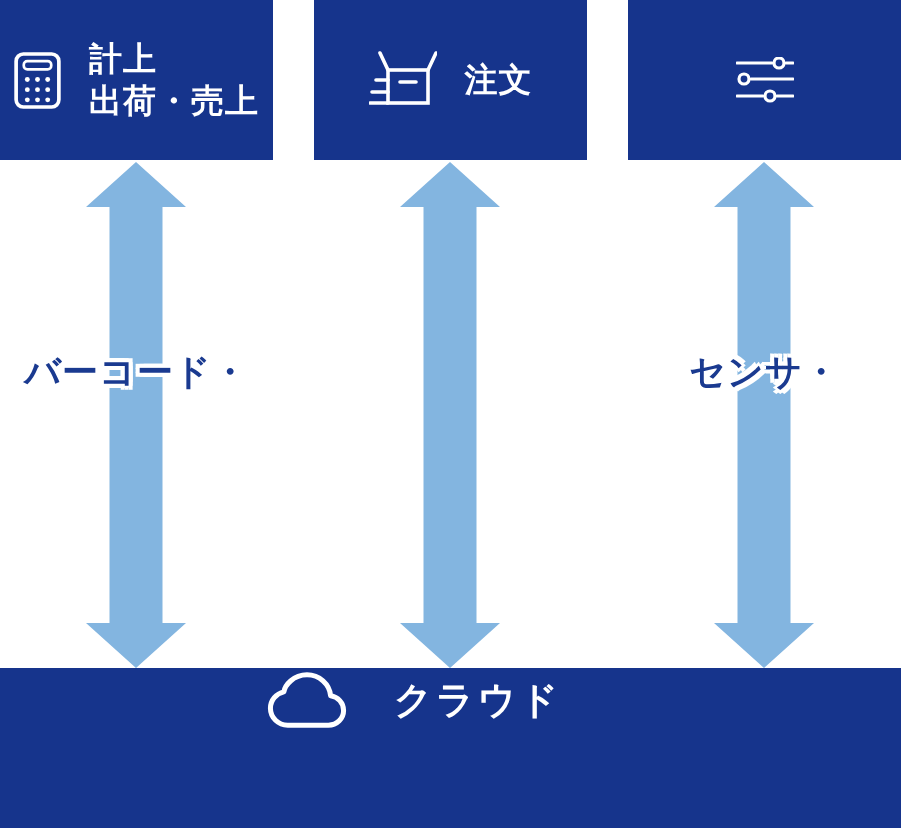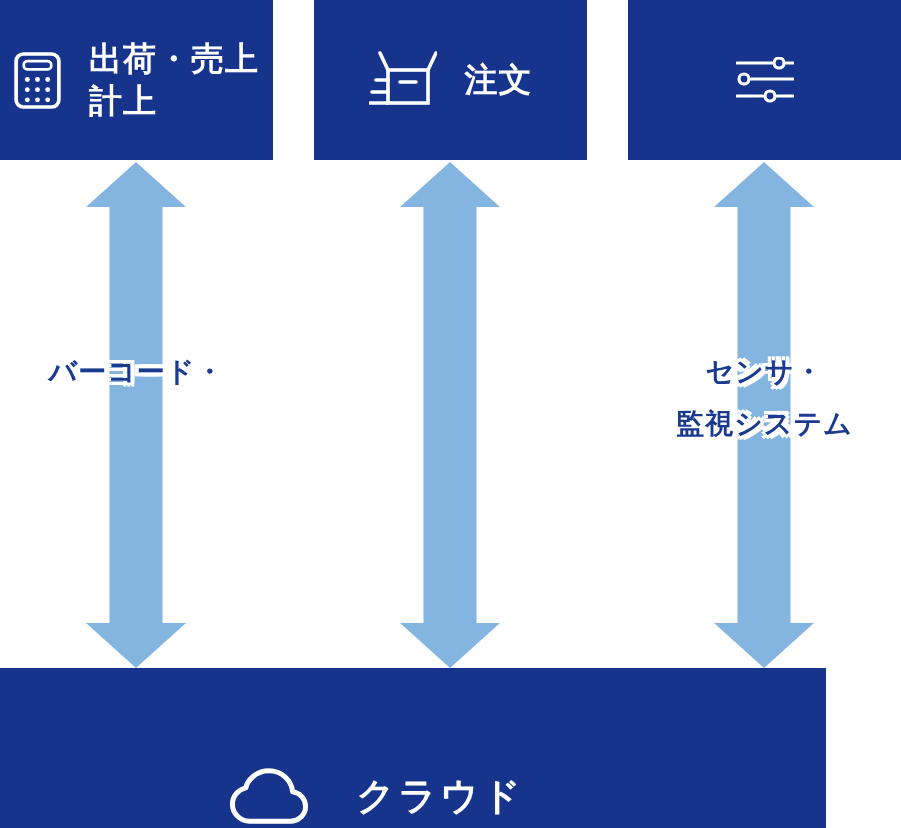--- a/index.html
+++ b/index.html
@@ -41,38 +41,38 @@
   .arrow{position:absolute;top:162px;width:100px;height:506px;color:var(--arrow);}
   .arrow svg{display:block;width:100%;height:100%;}
   .arrow-1{left:86px;}
   .arrow-2{left:400px;}
   .arrow-3{left:714px;}
   
   .channel-label{
     position:absolute;top:346px;
     width:273px;
     text-align:center;
-    font-size:28px;font-weight:bold;line-height:52px;
+    font-size:36px;font-weight:bold;line-height:52px;
     color:var(--label);
     letter-spacing:1px;
     white-space:nowrap;
     text-shadow:
       -4px -4px 0 #fff, 4px -4px 0 #fff, -4px 4px 0 #fff, 4px 4px 0 #fff,
       -4px 0 0 #fff, 4px 0 0 #fff, 0 -4px 0 #fff, 0 4px 0 #fff;
   }
   .channel-label span{display:block;}
   .ch-1{left:0;}
   .ch-2{left:314px;}
   .ch-3{left:628px;}
   
   .bottom-bar{
     position:absolute;left:0;top:668px;
-    width:826px;height:160px;
+    width:901px;height:160px;
     background:var(--navy);
-    display:flex;align-items:flex-end;justify-content:center;
+    display:flex;align-items:flex-start;justify-content:center;
   }
   .bottom-inner{
     display:flex;align-items:center;gap:44px;
     transform:translateX(-38px);
   }
   .bottom-label{
     color:#fff;font-size:38px;font-weight:bold;letter-spacing:3px;
   }
 </style>
 </head>
@@ -94,22 +94,22 @@
             <circle cx="13" cy="37" r="2.4"></circle>
               <circle cx="23" cy="37" r="2.4"></circle>
               <circle cx="33" cy="37" r="2.4"></circle>
             <circle cx="13" cy="47" r="2.4"></circle>
               <circle cx="23" cy="47" r="2.4"></circle>
               <circle cx="33" cy="47" r="2.4"></circle>
           </g>
         </svg>
       </span>
       <div class="box-label">
+        <span>計上</span>
         <span>出荷・売上</span>
-        <span>計上</span>
       </div>
     </div>
 
     <div class="top-box">
       <span class="icon">
         <svg width="68" height="58" viewBox="0 0 68 58" fill="none" stroke="#fff" stroke-width="3.6" stroke-linecap="round">
           <rect x="19" y="19" width="40" height="33"></rect>
           <path d="M19 19 L11 2"></path>
           <path d="M59 19 L67 2"></path>
           <path d="M31 31 H47"></path>
@@ -155,21 +155,20 @@
     <svg viewBox="0 0 100 506">
         <polygon fill="currentColor" points="50,0 100,45 76.5,45 76.5,461 100,461 50,506 0,461 23.5,461 23.5,45 0,45"></polygon>
       </svg>
   </div>
 
   <div class="channel-label ch-1">
     <span>バーコード・</span>
   </div>
   <div class="channel-label ch-3">
     <span>センサ・</span>
-    <span>監視システム</span>
   </div>
 
   <div class="bottom-bar">
     <div class="bottom-inner">
       <span class="icon">
         <svg width="86" height="64" viewBox="-1 0.5 18 14" fill="none" stroke="#fff" stroke-width="1.1" stroke-linejoin="round">
           <path d="M4.406 3.342A5.53 5.53 0 0 1 8 2c2.69 0 4.923 2 5.166 4.579C14.758 6.804 16 8.137 16 9.773 16 11.569 14.502 13 12.687 13H3.781C1.708 13 0 11.366 0 9.318c0-1.763 1.266-3.223 2.942-3.593.143-.863.698-1.723 1.464-2.383z"></path>
         </svg>
       </span>
       <span class="bottom-label">クラウド</span>

